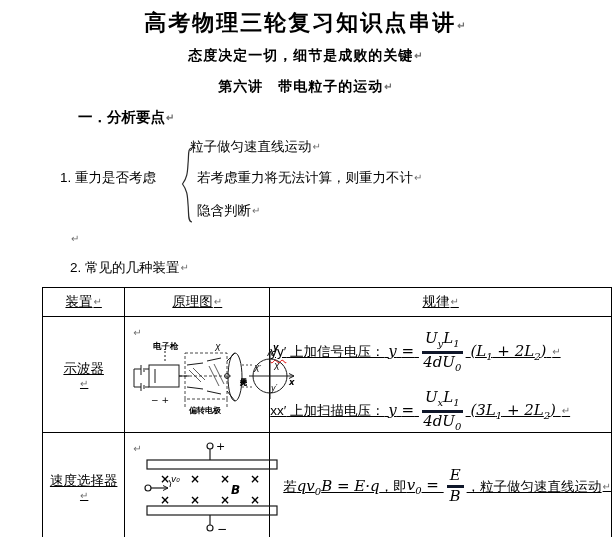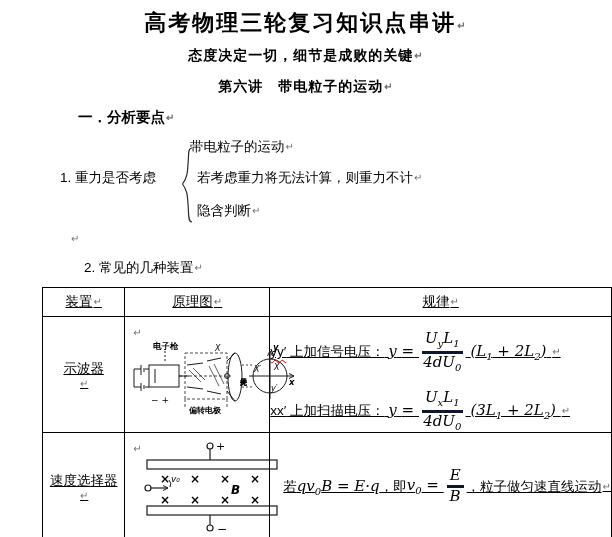--- a/index.html
+++ b/index.html
@@ -10,21 +10,21 @@
   .doc-title{top:8px;font-size:22px;font-weight:bold;letter-spacing:2px;}
   .doc-subtitle{top:47px;font-size:14px;font-weight:bold;letter-spacing:1px;}
   .doc-lecture{top:78px;font-size:14px;font-weight:bold;letter-spacing:1px;}
   .sec-heading{left:78px;top:108px;font-size:14.5px;font-weight:bold;}
   .body-text{font-size:13.5px;}
   .branch-top{left:190px;top:138px;}
   .item1{left:60px;top:169px;}
   .branch-mid{left:197px;top:169px;}
   .branch-bottom{left:197px;top:202px;}
   .lone-pilcrow{left:70px;top:231px;}
-  .sec2{left:84px;top:259px;}
+  .sec2{left:70px;top:259px;}
   .pilcrow{color:#6f6f6f;font-size:10px;vertical-align:1px;padding-left:1px;}
   .brace{left:181px;top:147px;}
 
   table.apparatus{position:absolute;left:42px;top:287px;border-collapse:collapse;table-layout:fixed;text-decoration:underline;}
   table.apparatus td{border:1px solid #000;padding:0;vertical-align:top;font-size:13.5px;}
   td.c-device{width:98px;}
   td.c-diagram{width:176px;}
   td.c-rule{width:289px;}
   tr.hdr td{height:28px;text-align:center;vertical-align:middle;font-size:13.5px;}
   tr.r1 td{height:109px;}
@@ -52,21 +52,21 @@
 <body>
 
 <div class="page">
 
   <div class="abs center doc-title"><span>高考物理三轮复习知识点串讲</span><span class="pilcrow">↵</span></div>
   <div class="abs center doc-lecture"><span>第六讲　带电粒子的运动</span><span class="pilcrow">↵</span></div>
   <div class="abs center doc-subtitle"><span>态度决定一切，细节是成败的关键</span><span class="pilcrow">↵</span></div>
 
   <div class="abs sec-heading"><span>一．分析要点</span><span class="pilcrow">↵</span></div>
 
-  <div class="abs body-text branch-top"><span>带电粒子的运动</span><span class="pilcrow">↵</span></div>
+  <div class="abs body-text branch-top"><span>粒子做匀速直线运动</span><span class="pilcrow">↵</span></div>
   <div class="abs body-text item1"><span>1. 重力是否考虑</span></div>
 
   <svg class="abs brace" width="14" height="76" viewBox="0 0 14 76">
     <path d="M11,1 C6.5,1 8,8 7,17 C6.5,26 6,31 1.5,37 C6,43 6.5,48 7,57 C8,66 6.5,75 11,75" fill="none" stroke="#2a2a2a" stroke-width="1.2"></path>
   </svg>
 
   <div class="abs body-text branch-mid"><span>若考虑重力将无法计算，则重力不计</span><span class="pilcrow">↵</span></div>
   <div class="abs body-text branch-bottom"><span>隐含判断</span><span class="pilcrow">↵</span></div>
 
   <div class="abs body-text lone-pilcrow"><span class="pilcrow">↵</span></div>

